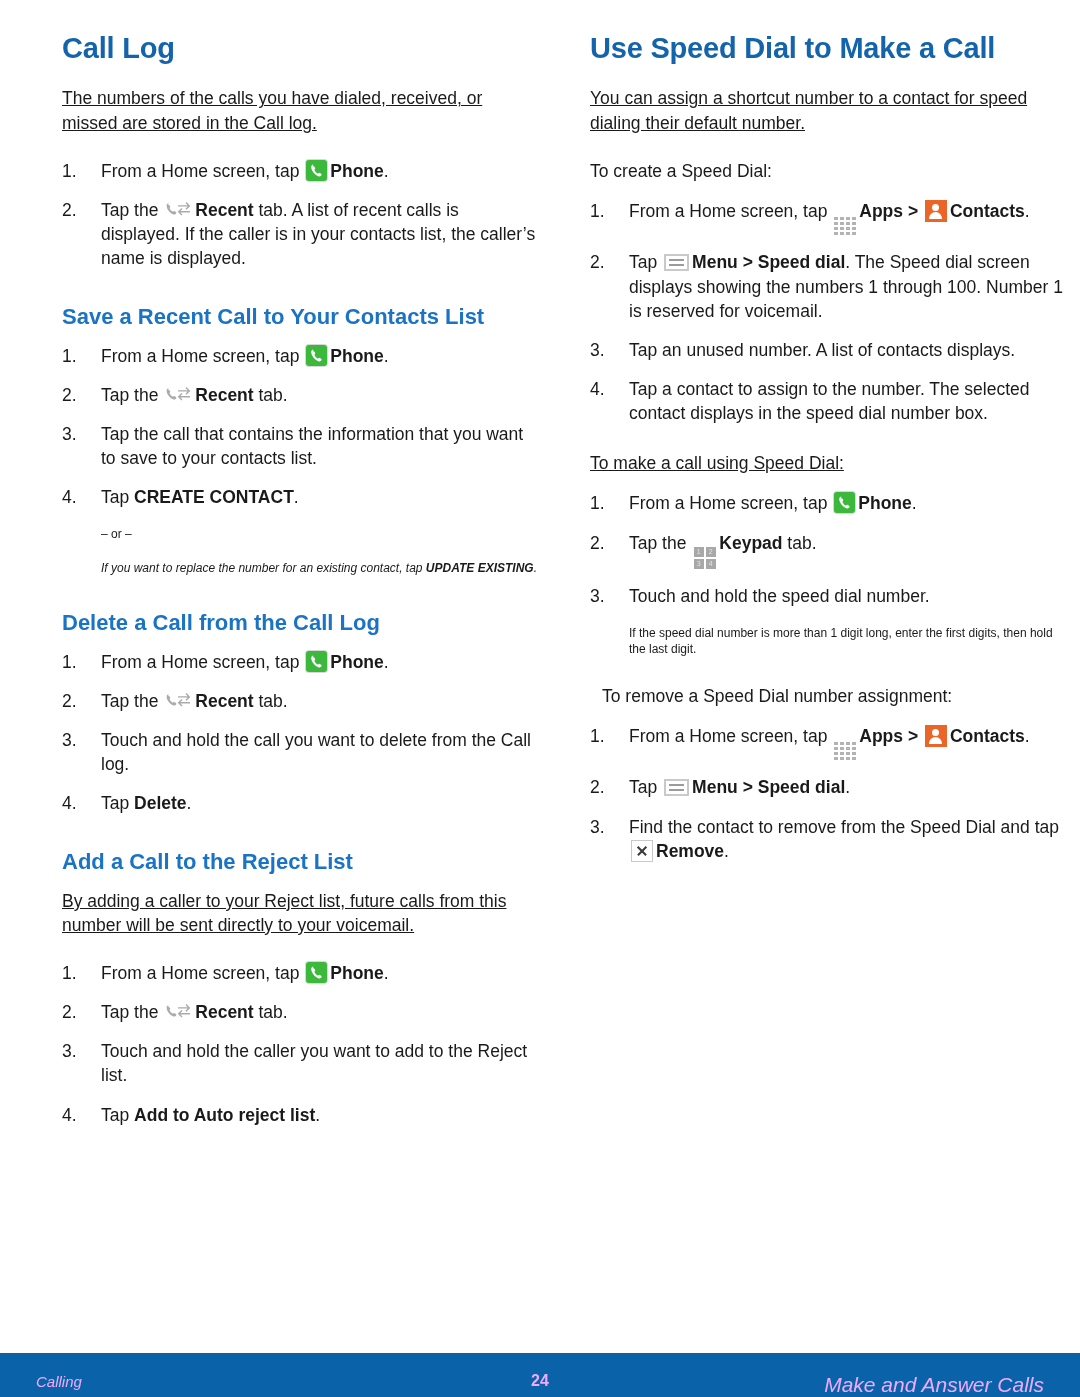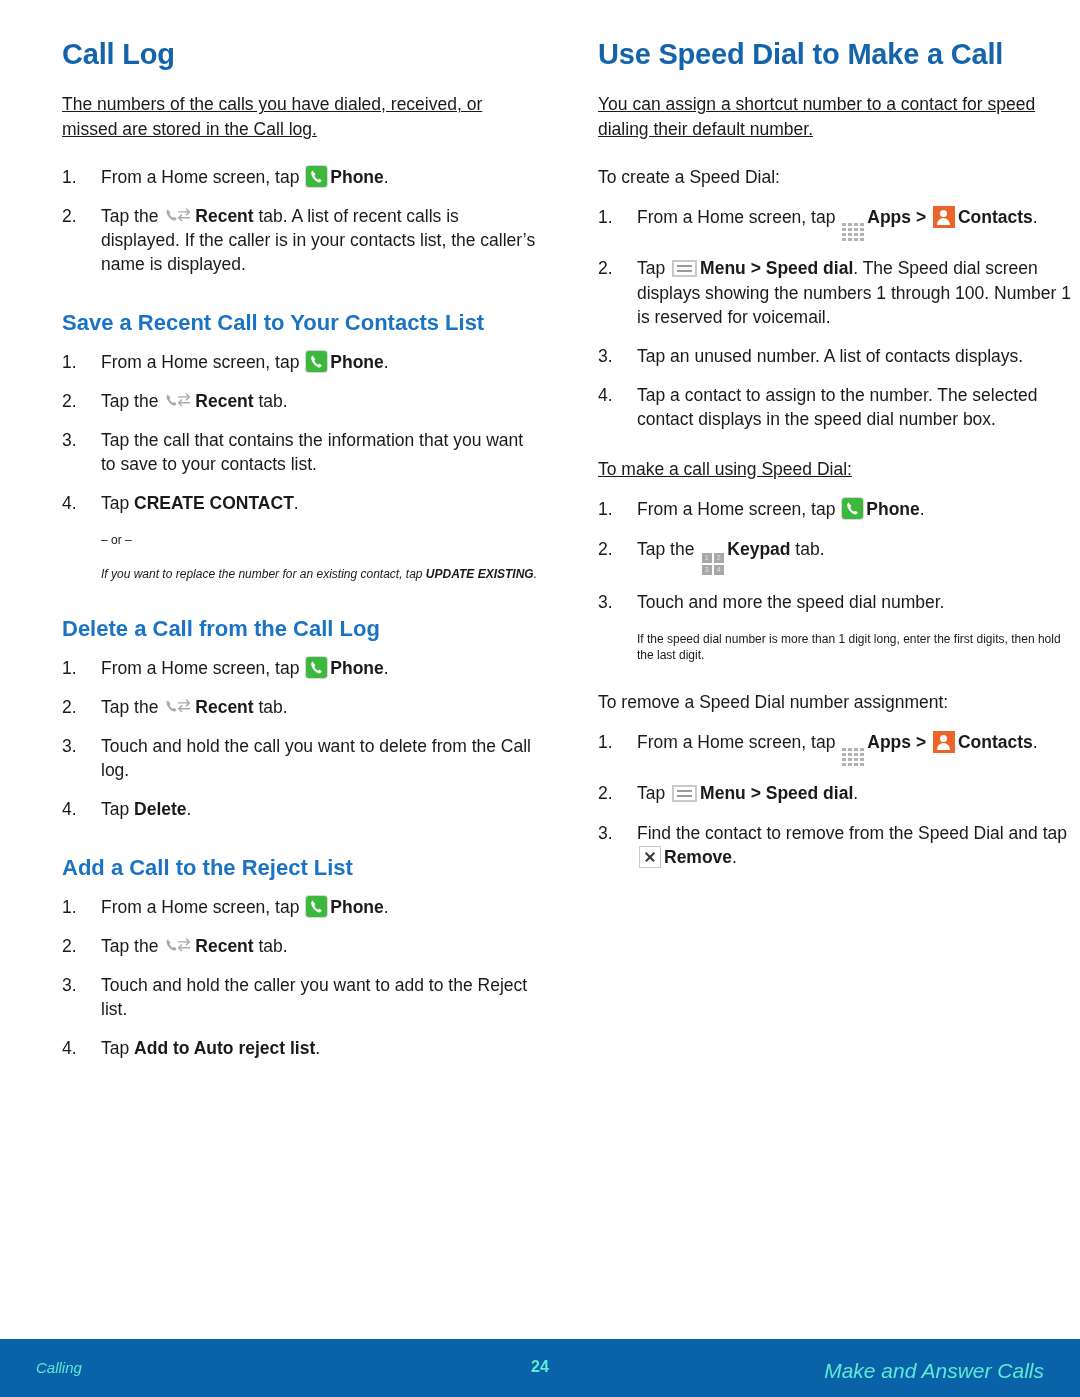--- a/index.html
+++ b/index.html
@@ -19,25 +19,25 @@
 
   .page {
     position: absolute;
     top: 0; left: 0;
     width: 1080px;
     height: 1397px;
   }
 
   .columns {
     position: absolute;
-    top: 38px;
+    top: 32px;
     left: 0;
     width: 1080px;
     display: flex;
-    gap: 8px;
+    gap: 0px;
   }
   .col {
     width: 480px;
   }
   .col-left  { margin-left: 62px; }
   .col-right { margin-left: 48px; }
 
   h1.section-title {
     font-size: 29px;
     font-weight: bold;
@@ -206,23 +206,23 @@
   }
   .ic-remove:before { transform: rotate(45deg); }
   .ic-remove:after  { transform: rotate(-45deg); }
 
   
   .footer {
     position: absolute;
     left: 0;
     bottom: 0;
     width: 1080px;
-    height: 58px;
+    height: 44px;
     background: #0a62a9;
-    color: #5eead4;
+    color: #f0abfc;
   }
   .footer .f-left {
     position: absolute;
     left: 36px;
     top: 20px;
     font-size: 15px;
     font-style: italic;
   }
   .footer .f-center {
     position: absolute;
@@ -308,20 +308,21 @@
         </li>
         <li>
           <span class="num">3.</span><span>Touch and hold the call you want to delete from the Call log.</span>
         </li>
         <li>
           <span class="num">4.</span><span>Tap </span><b>Delete</b><span>.</span>
         </li>
       </ol>
 
       <h2 class="sub-title">Add a Call to the Reject List</h2>
+      <p class="body lead">By adding a caller to your Reject list, future calls from this number will be sent directly to your voicemail.</p>
       <ol class="steps">
         <li>
           <span class="num">1.</span><span>From a Home screen, tap </span><span class="ic ic-phone"><svg width="17" height="17" viewBox="0 0 17 17">
                 <path d="M5.2 2.4c-.9 0-2 1.3-2 2.7 0 3.6 4 8.4 7.6 9.3 1.3.3 2.8-.7 2.9-1.6.1-.6-1.9-2-2.5-2-.5 0-.9.9-1.4.8-1.2-.3-3.2-2.6-3.4-3.8-.1-.5.8-.8.8-1.4 0-.6-1.3-2.6-2-2z" fill="#ffffff"></path>
               </svg></span><b>Phone</b><span>.</span>
         </li>
         <li>
           <span class="num">2.</span><span>Tap the </span><span class="ic ic-recent"><svg width="27" height="20" viewBox="0 0 27 20">
                 <path d="M3.4 3.2C2.6 3.2 1.6 4.4 1.6 5.7c0 3.4 3.7 7.9 7.1 8.7 1.2.3 2.6-.7 2.7-1.5.1-.6-1.8-1.9-2.3-1.9-.5 0-.8.8-1.3.7-1.1-.3-3-2.4-3.2-3.6-.1-.5.7-.7.7-1.3 0-.5-1.2-2.4-1.9-1.6z" fill="#ababab"></path>
                 <path d="M13 5.2h9.6l-2.1-2.1 1-1 3.8 3.8-3.8 3.8-1-1 2.1-2.1H13z" fill="#ababab"></path>
@@ -387,26 +388,26 @@
         </li>
         <li>
           <span class="num">2.</span><span>Tap the </span><span class="ic ic-keypad">
               <i>1</i>
               <i>2</i>
               <i>3</i>
               <i>4</i>
             </span><b>Keypad</b><span> tab.</span>
         </li>
         <li>
-          <span class="num">3.</span><span>Touch and more the speed dial number.</span>
+          <span class="num">3.</span><span>Touch and hold the speed dial number.</span>
           <div class="sub-para" style="padding-left:0;">If the speed dial number is more than 1 digit long, enter the first digits, then hold the last digit.</div>
         </li>
       </ol>
 
-      <p class="body intro" style="margin-top:26px;">To remove a Speed Dial number assignment:</p>
+      <p class="body intro" style="margin-top:26px;margin-left:12px;">To remove a Speed Dial number assignment:</p>
 
       <ol class="steps">
         <li>
           <span class="num">1.</span><span>From a Home screen, tap </span><span class="ic ic-apps">
               <i></i>
               <i></i>
               <i></i>
               <i></i>
               <i></i>
               <i></i>

